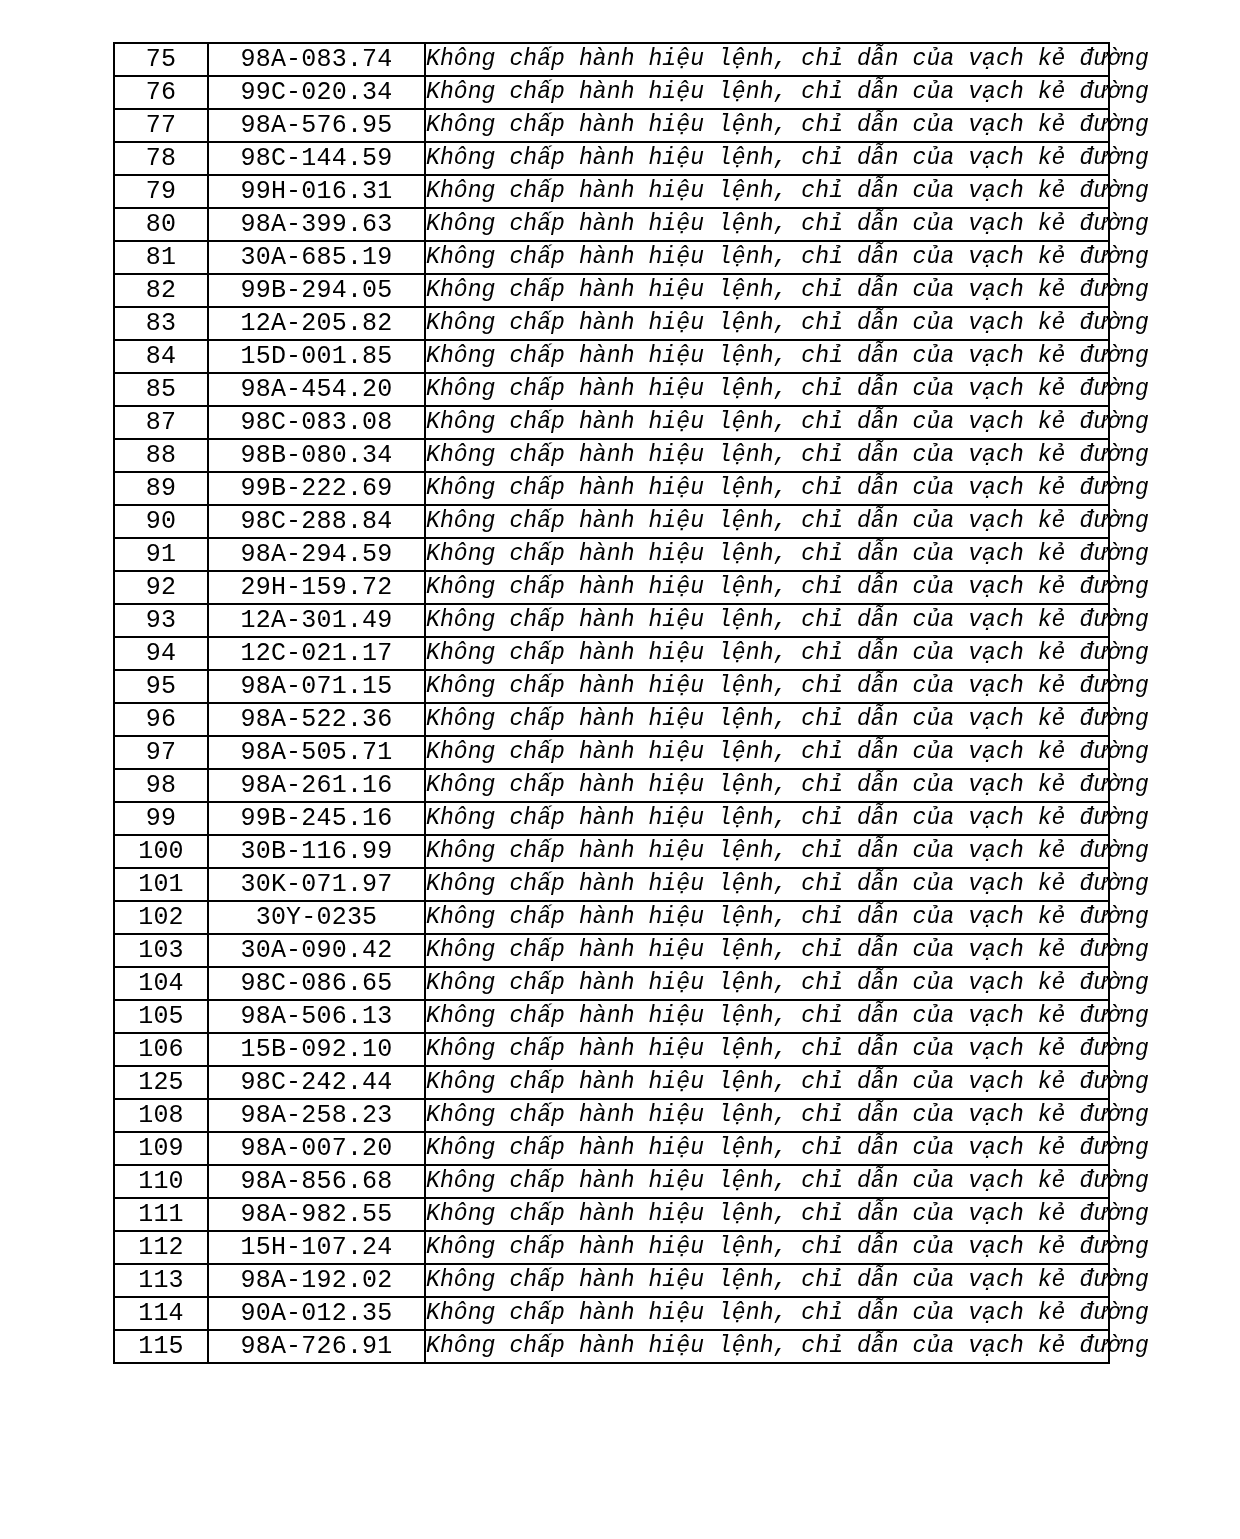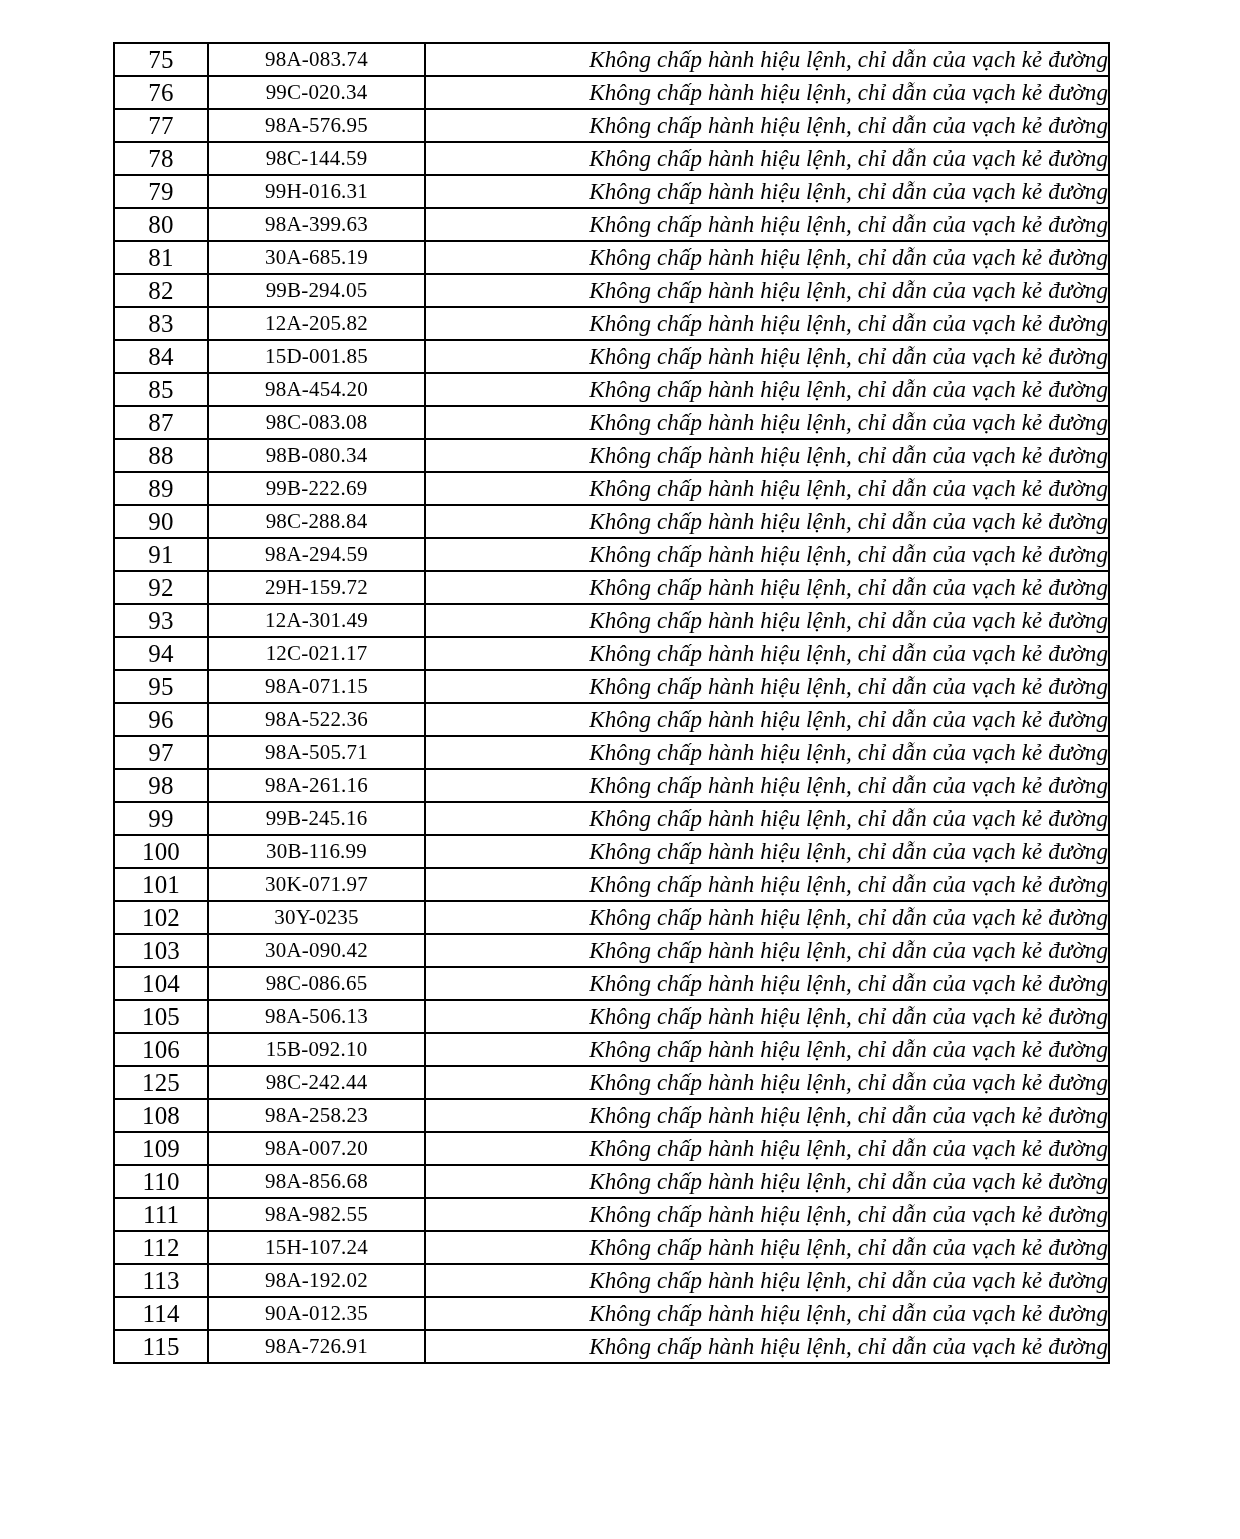--- a/index.html
+++ b/index.html
@@ -17,20 +17,21 @@
     overflow: hidden;
   }
 
   .page {
     position: absolute;
     left: 0;
     top: 0;
     width: 1240px;
     height: 1116px;
     background: #ffffff;
+    font-family: Liberation Mono, monospace;
   }
 
   .violation-table {
     position: absolute;
     left: 113px;
     top: 42px;
     width: 995px;
     border-collapse: collapse;
     table-layout: fixed;
   }
@@ -50,21 +51,21 @@
   .cell-index {
     text-align: center;
     font-size: 25px;
     line-height: 1;
     font-style: normal;
     letter-spacing: 0.2px;
   }
 
   .cell-plate {
     text-align: center;
-    font-size: 21px;
+    font-size: 25px;
     line-height: 1;
     font-style: normal;
     letter-spacing: 0.2px;
   }
 
   .cell-desc {
     text-align: right;
     font-size: 23px;
     line-height: 1;
     font-style: italic;

